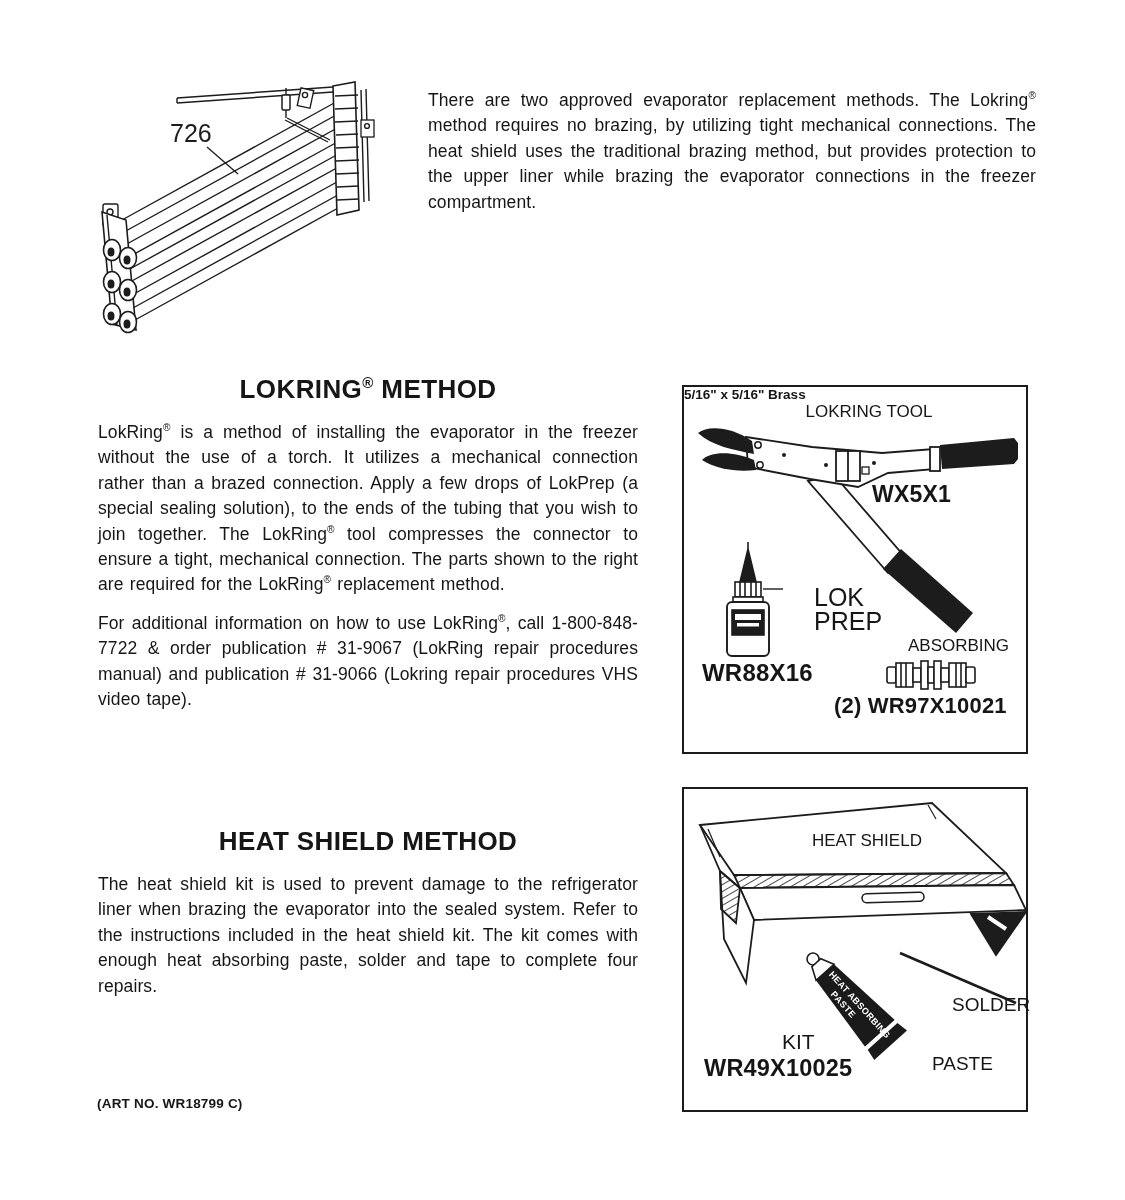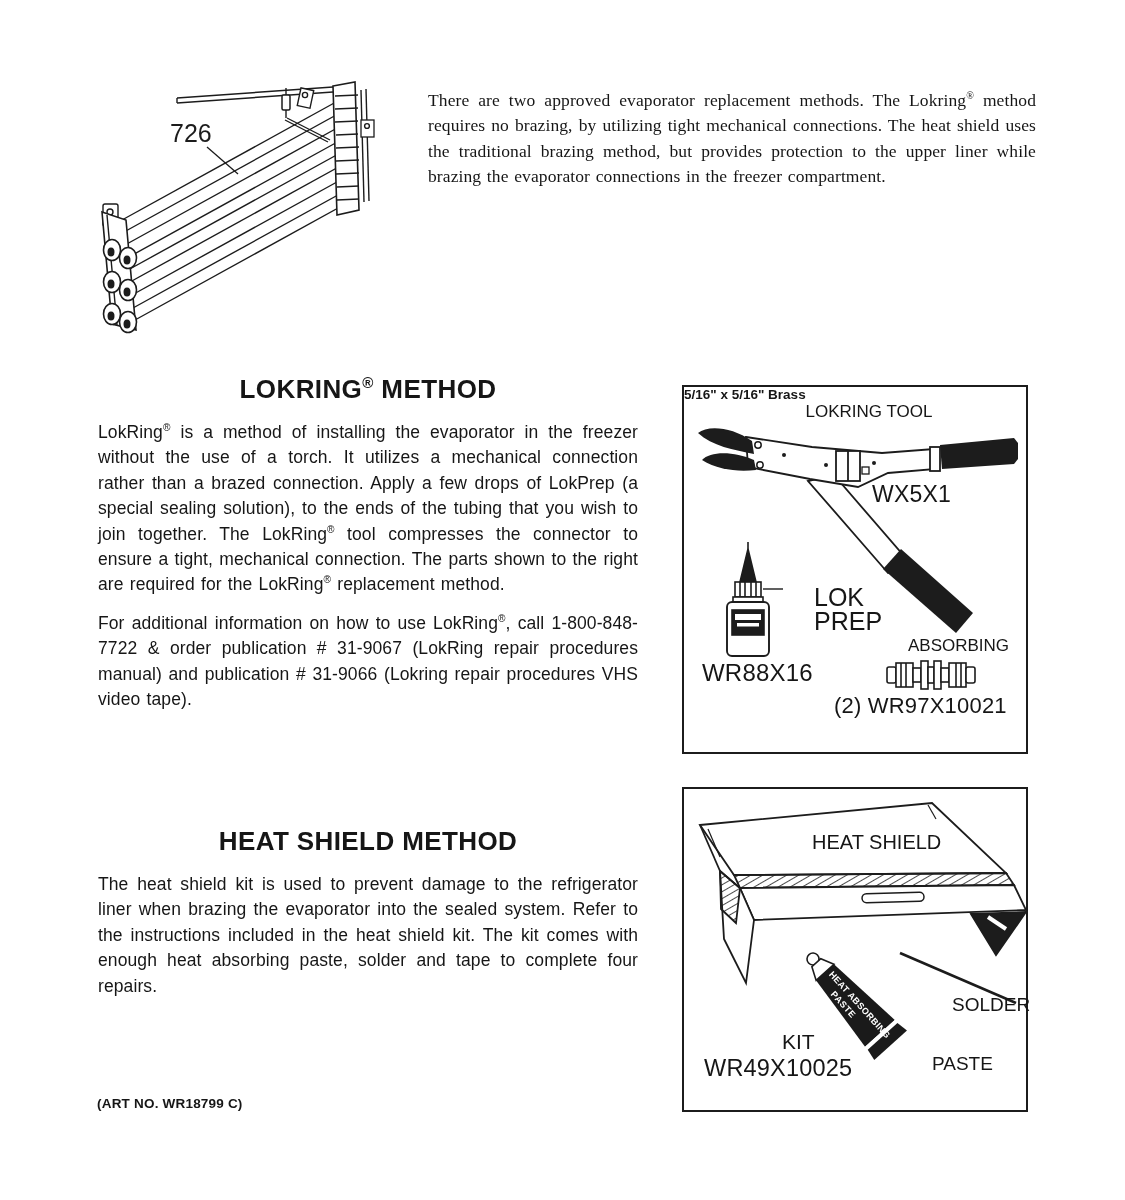--- a/index.html
+++ b/index.html
@@ -6,50 +6,50 @@
   .page{
     position:relative;width:1125px;height:1200px;margin:0 auto;
     background:#ffffff;color:#161616;overflow:hidden;
     font-family:"Liberation Sans","DejaVu Sans",sans-serif;
   }
   .body-text p{
     margin:0 0 13px 0;
     font-size:17.5px;line-height:25.4px;
     text-align:justify;letter-spacing:.1px;word-spacing:1.2px;
   }
-  .intro{position:absolute;left:428px;top:88px;width:608px;font-family:Liberation Serif, serif;}
+  .intro{position:absolute;left:428px;top:88px;width:608px;}
   .section-left{position:absolute;left:98px;width:540px;}
   .lokring-sec{top:376px;}
   .heat-sec{top:828px;}
   h2.method-heading{
     margin:0 0 17px 0;font-size:26px;line-height:27px;font-weight:bold;
     text-align:center;letter-spacing:.4px;
   }
   sup{font-size:58%;line-height:0;vertical-align:super;}
   .figure-box{
     position:absolute;left:682px;width:346px;background:#fff;
     border:2px solid #1c1c1c;box-sizing:border-box;
   }
   .lokring-box{top:385px;height:369px;}
   .heat-box{top:787px;height:325px;}
   .figure-box svg{position:absolute;}
   .fig-label{position:absolute;font-size:17px;white-space:nowrap;margin-left:28px;}
-  .part-number{position:absolute;font-weight:normal;white-space:nowrap;letter-spacing:.2px;}
+  .part-number{position:absolute;font-weight:bold;white-space:nowrap;letter-spacing:.2px;}
   .lt-title{top:15px;left:0;right:0;text-align:center;font-size:17px;}
   .svg-tool{left:6px;top:36px;width:330px;height:230px;}
   .wx5x1{left:188px;top:94px;font-size:23px;}
   .svg-bottle{left:38px;top:154px;width:70px;height:120px;}
   .lokprep-label{left:102px;top:198px;font-size:25px;line-height:24px;}
   .wr88x16{left:18px;top:272px;font-size:24px;}
   .connector-label{left:196px;top:249px;font-size:17px;}
   .svg-connector{left:202px;top:271px;width:90px;height:34px;}
   .wr97{left:150px;top:306px;font-size:22px;}
   .connector-spec{left:193px;top:335px;font-size:13.5px;font-weight:bold;white-space:nowrap;}
   .svg-shield{left:4px;top:4px;width:338px;height:216px;}
-  .hs-label{left:100px;top:42px;font-size:20px;}
+  .hs-label{left:100px;top:42px;font-size:17px;}
   .svg-paste{left:95px;top:150px;width:150px;height:145px;}
   .solder-label{left:240px;top:205px;font-size:19px;}
   .kit-label{left:70px;top:241px;font-size:21px;}
   .kit-part{left:20px;top:266px;font-size:23.5px;}
   .paste-label{left:220px;top:264px;font-size:19px;}
   .svg-evap{position:absolute;left:78px;top:62px;width:345px;height:285px;}
   .artno{position:absolute;left:97px;top:1096px;font-size:13.5px;font-weight:bold;letter-spacing:.2px;}
 </style>
 </head>
 <body>

